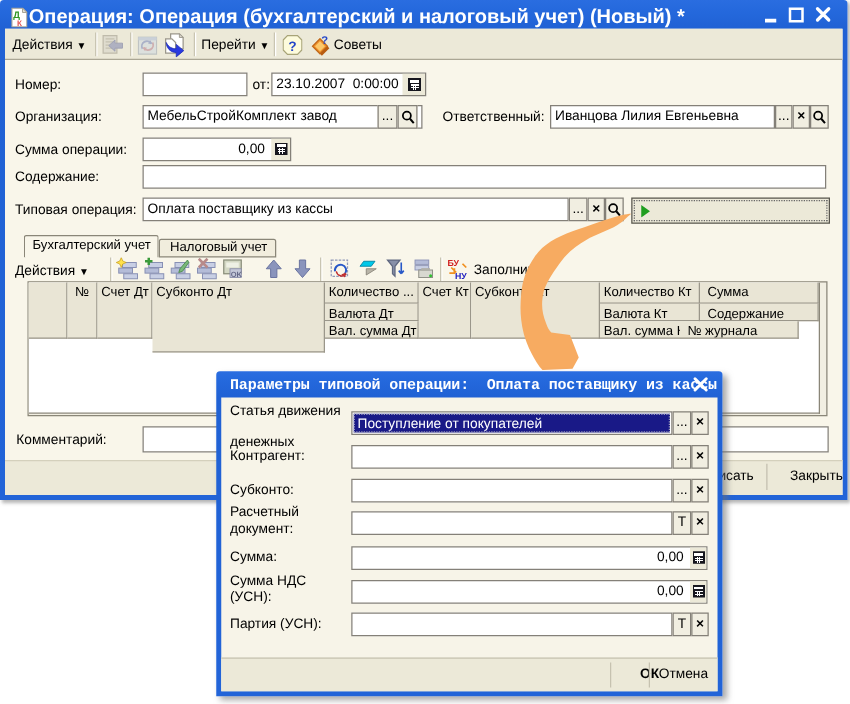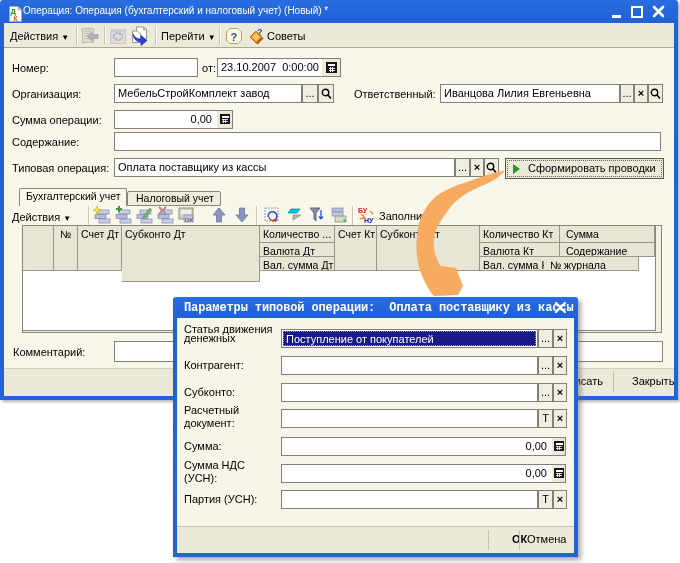--- a/index.html
+++ b/index.html
@@ -6,22 +6,22 @@
 html,body { width:680px; height:563px; background:#fff; overflow:hidden;
   font-family:"Liberation Sans", sans-serif; font-size:11px; color:#000; }
 .abs { position:absolute; }
 
 #win { position:absolute; left:0; top:0; width:678px; height:400px;
   background:linear-gradient(180deg,#2a6de0 0,#2468dc 10px,#2061d4 23px,#2264d8 100%); border-radius:3px 3px 0 0;
   box-shadow:2px 2px 3px rgba(120,120,120,.55); }
 #win-inner { position:absolute; left:4px; top:23px; width:670px; height:373px;
   background:#f9f6ea; }
 #titlebar { position:absolute; left:4px; top:0; width:670px; height:23px; }
-#title-text { position:absolute; left:23px; top:5px; color:#fff; font-weight:normal;
-  font-size:10px; white-space:nowrap; }
+#title-text { position:absolute; left:23px; top:5px; color:#fff; font-weight:bold;
+  font-size:16px; white-space:nowrap; }
 #toolbar1 { position:absolute; left:4px; top:23px; width:670px; height:25px;
   background:#ece9d8; border-bottom:1px solid #aaa694; }
 .tbtext { position:absolute; top:30px; font-size:11px; }
 .sep1 { position:absolute; top:26px; width:2px; height:19px;
   border-left:1px solid #c9c5b2; border-right:1px solid #fff; }
 .fld { position:absolute; background:#fff; border:1px solid #848078; height:19px;
   font-size:11px; line-height:17px; padding-left:3px; white-space:nowrap; overflow:hidden; }
 .lbl { position:absolute; font-size:11px; white-space:nowrap; }
 .sbtn { position:absolute; background:#f1eee1; border:1px solid #848078;
   height:19px; text-align:center; font-size:11px; line-height:17px; }
@@ -95,21 +95,21 @@
 <div class="lbl" style="left:202px;top:62px">от:</div>
 <div class="fld" style="left:217px;top:58px;width:124px">23.10.2007&nbsp; 0:00:00</div>
 <div class="abs" style="left:322px;top:59px;width:18px;height:17px;background:#ece9d8;text-align:center">
   <svg width="11" height="11" viewBox="0 0 11 11" style="margin-top:3px" shape-rendering="crispEdges">
     <rect x="0.5" y="0.5" width="10" height="10" fill="#16161e" stroke="#16161e"></rect>
     <rect x="2" y="2" width="7" height="2" fill="#fff"></rect>
     <path d="M2.5 6 H9 M2.5 8 H9 M4.5 5 V10 M6.5 5 V10" stroke="#fff" stroke-width="0.9"></path>
   </svg></div>
 
 <div class="lbl" style="left:12px;top:88px">Организация:</div>
-<div class="fld" style="left:114px;top:84px;width:188px">МебельСтройКомплект завод</div>
+<div class="fld" style="left:114px;top:84px;width:224px">МебельСтройКомплект завод</div>
 <div class="sbtn" style="left:302px;top:84px;width:16px">...</div>
 <div class="sbtn" style="left:318px;top:84px;width:16px"><svg width="11" height="12" viewBox="0 0 11 12" style="margin-top:3px">
       <circle cx="4.5" cy="4.5" r="3.2" fill="none" stroke="#000" stroke-width="1.4"></circle>
       <path d="M7 7 L10 10.5" stroke="#000" stroke-width="1.6"></path>
     </svg></div>
 <div class="lbl" style="left:354px;top:88px">Ответственный:</div>
 <div class="fld" style="left:440px;top:84px;width:180px">Иванцова Лилия Евгеньевна</div>
 <div class="sbtn" style="left:620px;top:84px;width:14px">...</div>
 <div class="sbtn" style="left:634px;top:84px;width:14px;font-weight:bold">×</div>
 <div class="sbtn" style="left:648px;top:84px;width:15px"><svg width="11" height="12" viewBox="0 0 11 12" style="margin-top:3px">
@@ -135,21 +135,20 @@
 <div class="sbtn" style="left:470px;top:158px;width:14px;font-weight:bold">×</div>
 <div class="sbtn" style="left:484px;top:158px;width:15px"><svg width="11" height="12" viewBox="0 0 11 12" style="margin-top:3px">
       <circle cx="4.5" cy="4.5" r="3.2" fill="none" stroke="#000" stroke-width="1.4"></circle>
       <path d="M7 7 L10 10.5" stroke="#000" stroke-width="1.6"></path>
     </svg></div>
 <div class="abs" style="left:505px;top:158px;width:159px;height:21px;background:#ece9d8;border:1px solid #58564e;">
   <div class="abs" style="left:2px;top:2px;width:153px;height:15px;outline:1px dotted #666;"></div>
   <svg class="abs" style="left:6px;top:5px" width="9" height="10" viewBox="0 0 9 10">
       <path d="M1 0 L8 5 L1 10 Z" fill="#1f9e1f"></path>
     </svg>
-  <div class="abs" style="left:22px;top:3px;font-size:11px">Сформировать проводки</div>
 </div>
 
 <div id="tablearea"></div>
 <div class="abs" style="left:127px;top:191px;width:94px;height:15px;background:#f1eddd;border:1px solid #8a8678;border-radius:2px 2px 0 0;"></div>
 <div class="lbl" style="left:136px;top:192px;font-size:10.5px">Налоговый учет</div>
 <div class="abs" style="left:19px;top:188px;width:108px;height:18px;background:#f9f6ea;border:1px solid #8a8678;border-bottom:none;border-radius:2px 2px 0 0;"></div>
 <div class="lbl" style="left:26px;top:190px;font-size:10.5px">Бухгалтерский учет</div>
 
 <div class="tb2" style="left:12px;top:211px;position:absolute;font-size:11px">Действия <span style="font-size:8px">▼</span></div>
 <div class="sep1" style="left:88px;top:206px"></div>
@@ -270,21 +269,21 @@
 </svg>
 
 <div id="dlg"></div>
 <div id="dlg-inner"></div>
 <div id="dlg-title">Параметры типовой операции:&nbsp; Оплата поставщику из кассы</div>
 <div id="dlgrows"></div>
 <svg class="abs" style="left:553px;top:301px" width="16" height="14" viewBox="0 0 16 14">
   <path d="M3 2 L12 11 M12 2 L3 11" stroke="#fff" stroke-width="2.4" stroke-linecap="round"></path>
 </svg>
 <div class="lbl" style="left:184px;top:323px">Статья движения</div>
-<div class="lbl" style="left:184px;top:332px">денежных</div>
+<div class="lbl" style="left:184px;top:348px">денежных</div>
 <div class="fld" style="left:281px;top:329px;width:257px;background:#fff;padding:1px">
   <div style="position:absolute;left:1px;top:1px;right:1px;bottom:1px;background:#191987;border:1px dotted #9a9ab8;color:#fff;line-height:15px;padding-left:2px;white-space:nowrap;overflow:hidden">Поступление от покупателей</div>
 </div>
 <div class="sbtn" style="left:538px;top:329px;width:15px">...</div>
 <div class="sbtn" style="left:553px;top:329px;width:14px;font-weight:bold">×</div>
 
 <div class="lbl" style="left:184px;top:359px">Контрагент:</div>
 <div class="fld" style="left:281px;top:356px;width:257px"></div>
 <div class="sbtn" style="left:538px;top:356px;width:15px">...</div>
 <div class="sbtn" style="left:553px;top:356px;width:14px;font-weight:bold">×</div>

